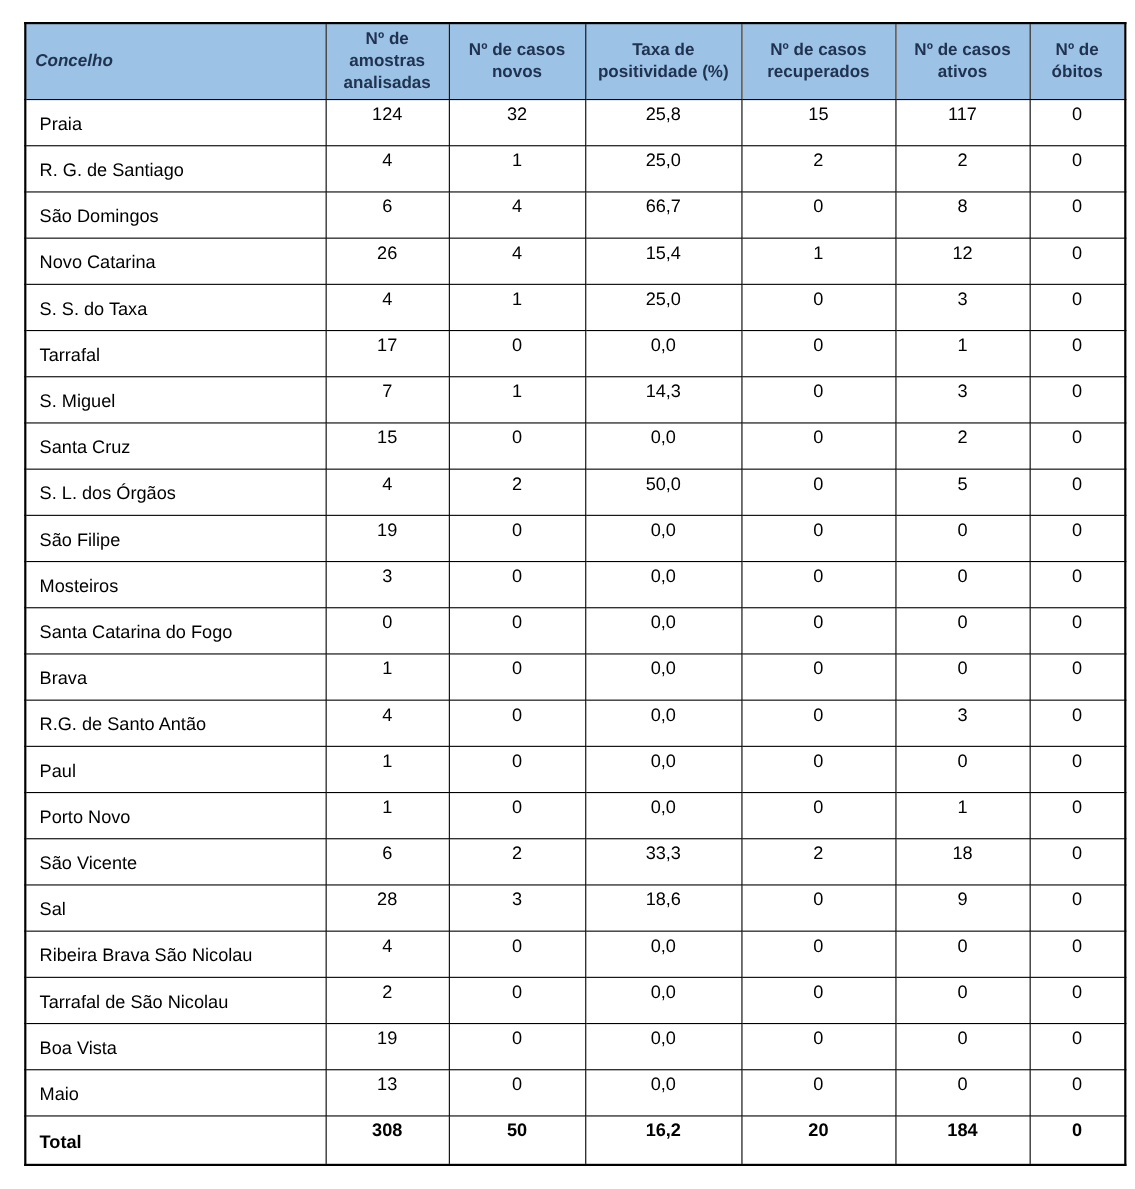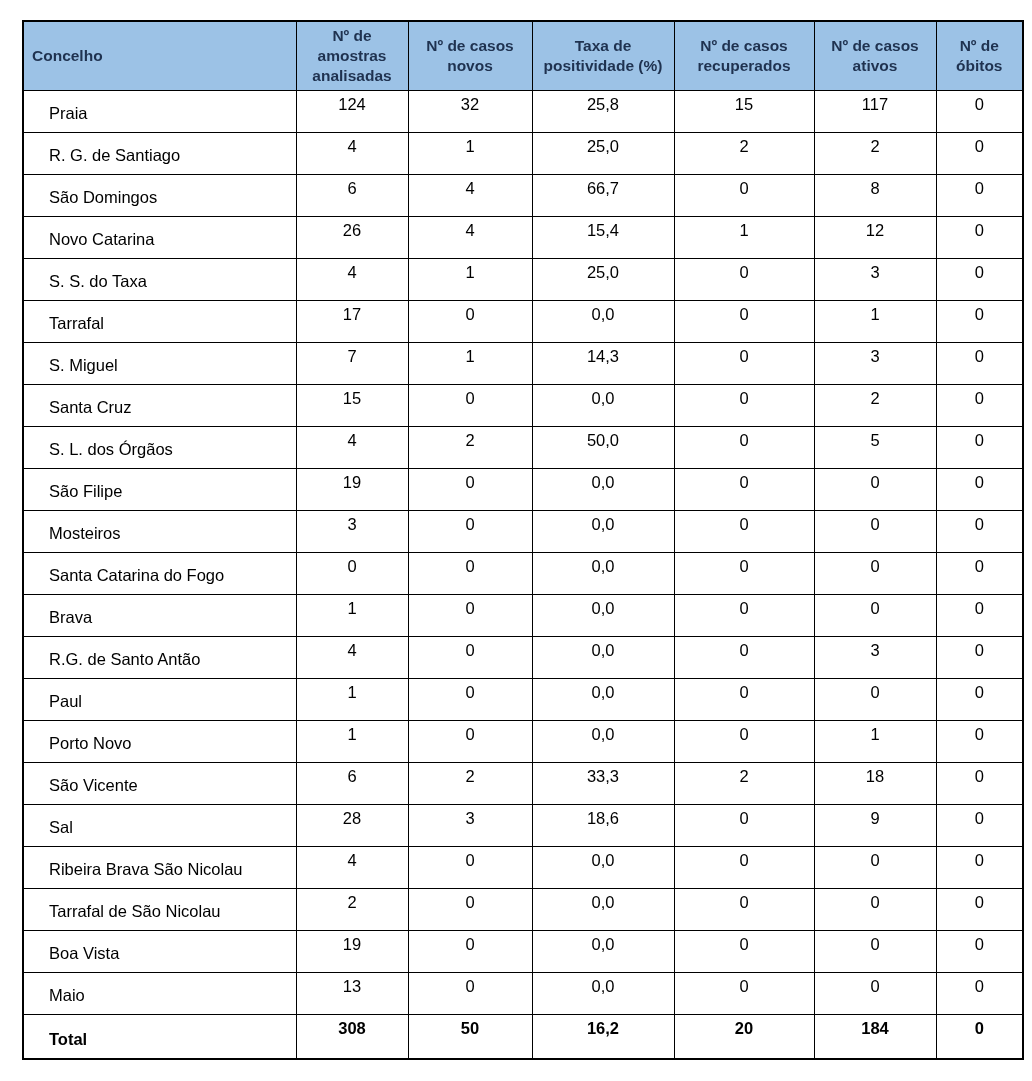--- a/index.html
+++ b/index.html
@@ -39,29 +39,30 @@
     font-size: 15.5px;
     line-height: 1.3;
     height: 66px;
     text-align: center;
     vertical-align: middle;
     padding: 4px 6px;
   }
   .covid-table thead th.col-concelho {
     text-align: left;
     padding-left: 8px;
+    font-style: italic;
   }
   .covid-table td {
     font-size: 16.5px;
     color: #000000;
   }
   .name-cell {
     text-align: left;
     vertical-align: bottom;
-    padding: 0 4px 9px 25px;
+    padding: 0 4px 9px 12px;
     height: 42px;
   }
   .num-cell {
     text-align: center;
     vertical-align: top;
     padding-top: 4px;
     height: 42px;
   }
   tfoot .name-cell, tfoot .num-cell {
     font-weight: bold;

